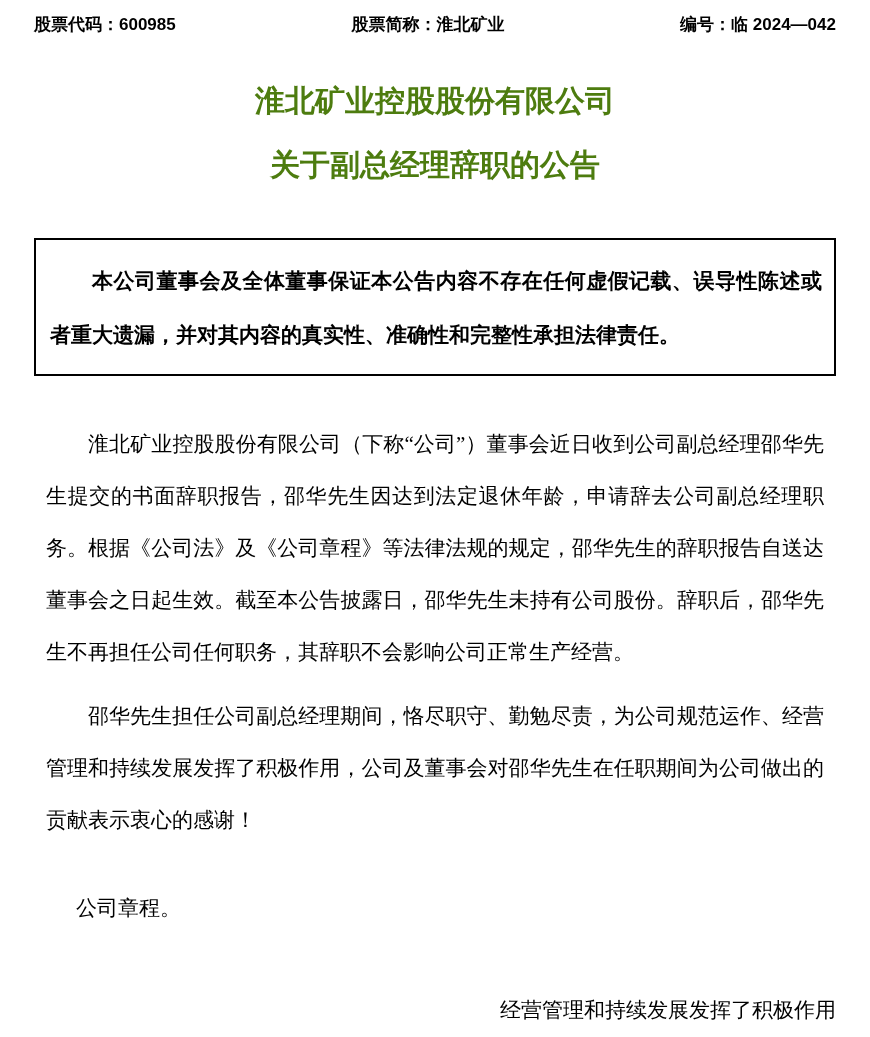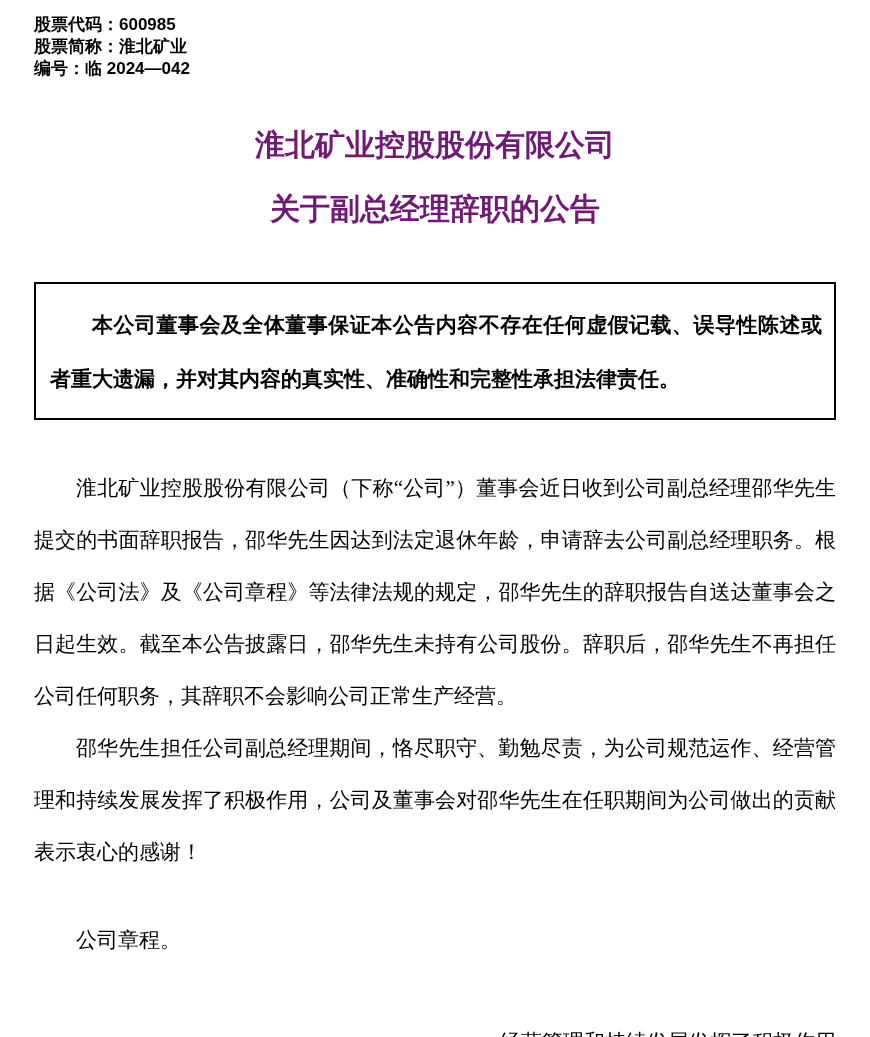--- a/index.html
+++ b/index.html
@@ -16,21 +16,20 @@
   }
   .doc-header {
     display: flex;
     justify-content: space-between;
     align-items: baseline;
     font-family: "Liberation Sans", "DejaVu Sans", sans-serif;
     font-weight: bold;
     font-size: 17px;
     line-height: 22px;
     white-space: nowrap;
-    flex-direction: column;
   }
   .doc-header .hd-left   { text-align: left;  }
   .doc-header .hd-center { text-align: right; }
   .doc-header .hd-right  { text-align: left; }
   .doc-title {
     text-align: center;
     font-family: "Liberation Sans", "DejaVu Sans", sans-serif;
     font-weight: bold;
     font-size: 30px;
     margin-top: 48px;
@@ -44,21 +43,21 @@
   }
   .disclaimer-text {
     margin: 0;
     font-weight: bold;
     font-size: 21px;
     line-height: 54px;
     text-indent: 2em;
     text-align: justify;
   }
   .body-para {
-    margin: 0;
+    margin: 12px;
     font-size: 21px;
     line-height: 52px;
     text-indent: 2em;
     text-align: justify;
   }
   .body-para.first { margin-top: 42px; }
   .closing-para {
     margin: 36px 0 0 0;
     font-size: 21px;
     line-height: 52px;
@@ -82,21 +81,21 @@
 <body>
 
 <div class="page">
 
   <div class="doc-header">
     <span class="hd-left">股票代码：600985</span>
     <span class="hd-center">股票简称：淮北矿业</span>
     <span class="hd-right">编号：临 2024—042</span>
   </div>
 
-  <div class="doc-title" style="color: #701a75;">
+  <div class="doc-title" style="color: #4d7c0f;">
     <div class="title-line1">淮北矿业控股股份有限公司</div>
     <div class="title-line2">关于副总经理辞职的公告</div>
   </div>
 
   <div class="disclaimer-box">
     <p class="disclaimer-text">本公司董事会及全体董事保证本公告内容不存在任何虚假记载、误导性陈述或者重大遗漏，并对其内容的真实性、准确性和完整性承担法律责任。</p>
   </div>
 
   <p class="body-para first">淮北矿业控股股份有限公司（下称“公司”）董事会近日收到公司副总经理邵华先生提交的书面辞职报告，邵华先生因达到法定退休年龄，申请辞去公司副总经理职务。根据《公司法》及《公司章程》等法律法规的规定，邵华先生的辞职报告自送达董事会之日起生效。截至本公告披露日，邵华先生未持有公司股份。辞职后，邵华先生不再担任公司任何职务，其辞职不会影响公司正常生产经营。</p>
 

